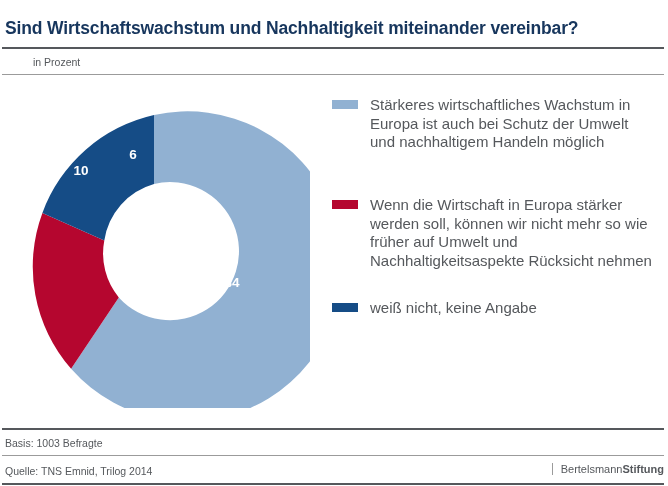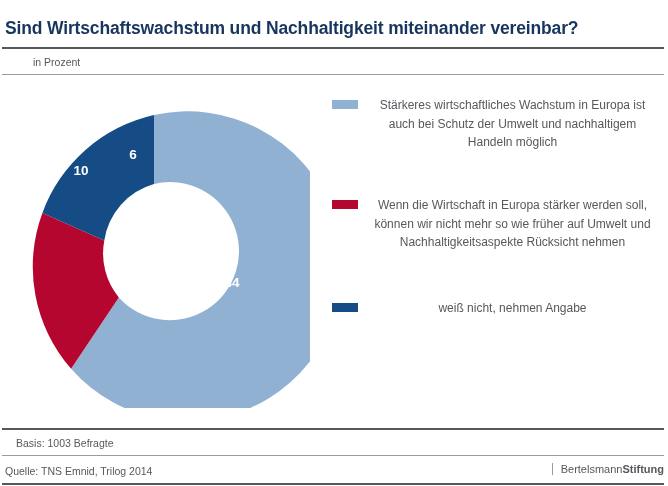--- a/index.html
+++ b/index.html
@@ -108,45 +108,44 @@
     left: 0px;
     top: 4px;
     width: 26px;
     height: 9px;
   }
   .legend-text {
     position: absolute;
     left: 38px;
     top: 0px;
     width: 285px;
-    font-size: 12px;
+    font-size: 15px;
     color: #55585c;
     line-height: 18.6px;
-    text-align: center;
   }
 
   
   #footer {
     position: absolute;
     left: 0;
     top: 428px;
     width: 668px;
     height: 58px;
   }
   #rule-foot-1 { top: 0px;  height: 1.6px; background: #55585c; }
   #rule-foot-2 { top: 27px; height: 1px;   background: #9b9b9b; }
   #rule-foot-3 { top: 55px; height: 1.6px; background: #55585c; }
   .foot-text {
     position: absolute;
     left: 5px;
     font-size: 10.5px;
     color: #55585c;
     line-height: 14px;
   }
-  #basis-text  { top: 8px; margin-left: 11px; }
+  #basis-text  { top: 8px; }
   #source-text { top: 36px; }
   #brand {
     position: absolute;
     right: 4px;
     top: 34px;
     font-size: 11px;
     color: #55585c;
     white-space: nowrap;
     line-height: 14px;
     padding-left: 44px;
@@ -209,21 +208,21 @@
         <span class="legend-text">Stärkeres wirtschaftliches Wachstum in Europa ist auch bei Schutz der Umwelt und nachhaltigem Handeln möglich</span>
       </div>
 
       <div class="legend-item" style="top:100px;">
         <span class="legend-swatch" style="background:#b5062f;"></span>
         <span class="legend-text">Wenn die Wirtschaft in Europa stärker werden soll, können wir nicht mehr so wie früher auf Umwelt und Nachhaltigkeitsaspekte Rücksicht nehmen</span>
       </div>
 
       <div class="legend-item" style="top:203px;">
         <span class="legend-swatch" style="background:#154c86;"></span>
-        <span class="legend-text">weiß nicht, nehmen Angabe</span>
+        <span class="legend-text">weiß nicht, keine Angabe</span>
       </div>
 
     </div>
   </div>
 
   <div id="footer">
     <div class="rule" id="rule-foot-1"></div>
     <div class="foot-text" id="basis-text">Basis: 1003 Befragte</div>
     <div class="rule" id="rule-foot-2"></div>
     <div class="foot-text" id="source-text">Quelle: TNS Emnid, Trilog 2014</div>

